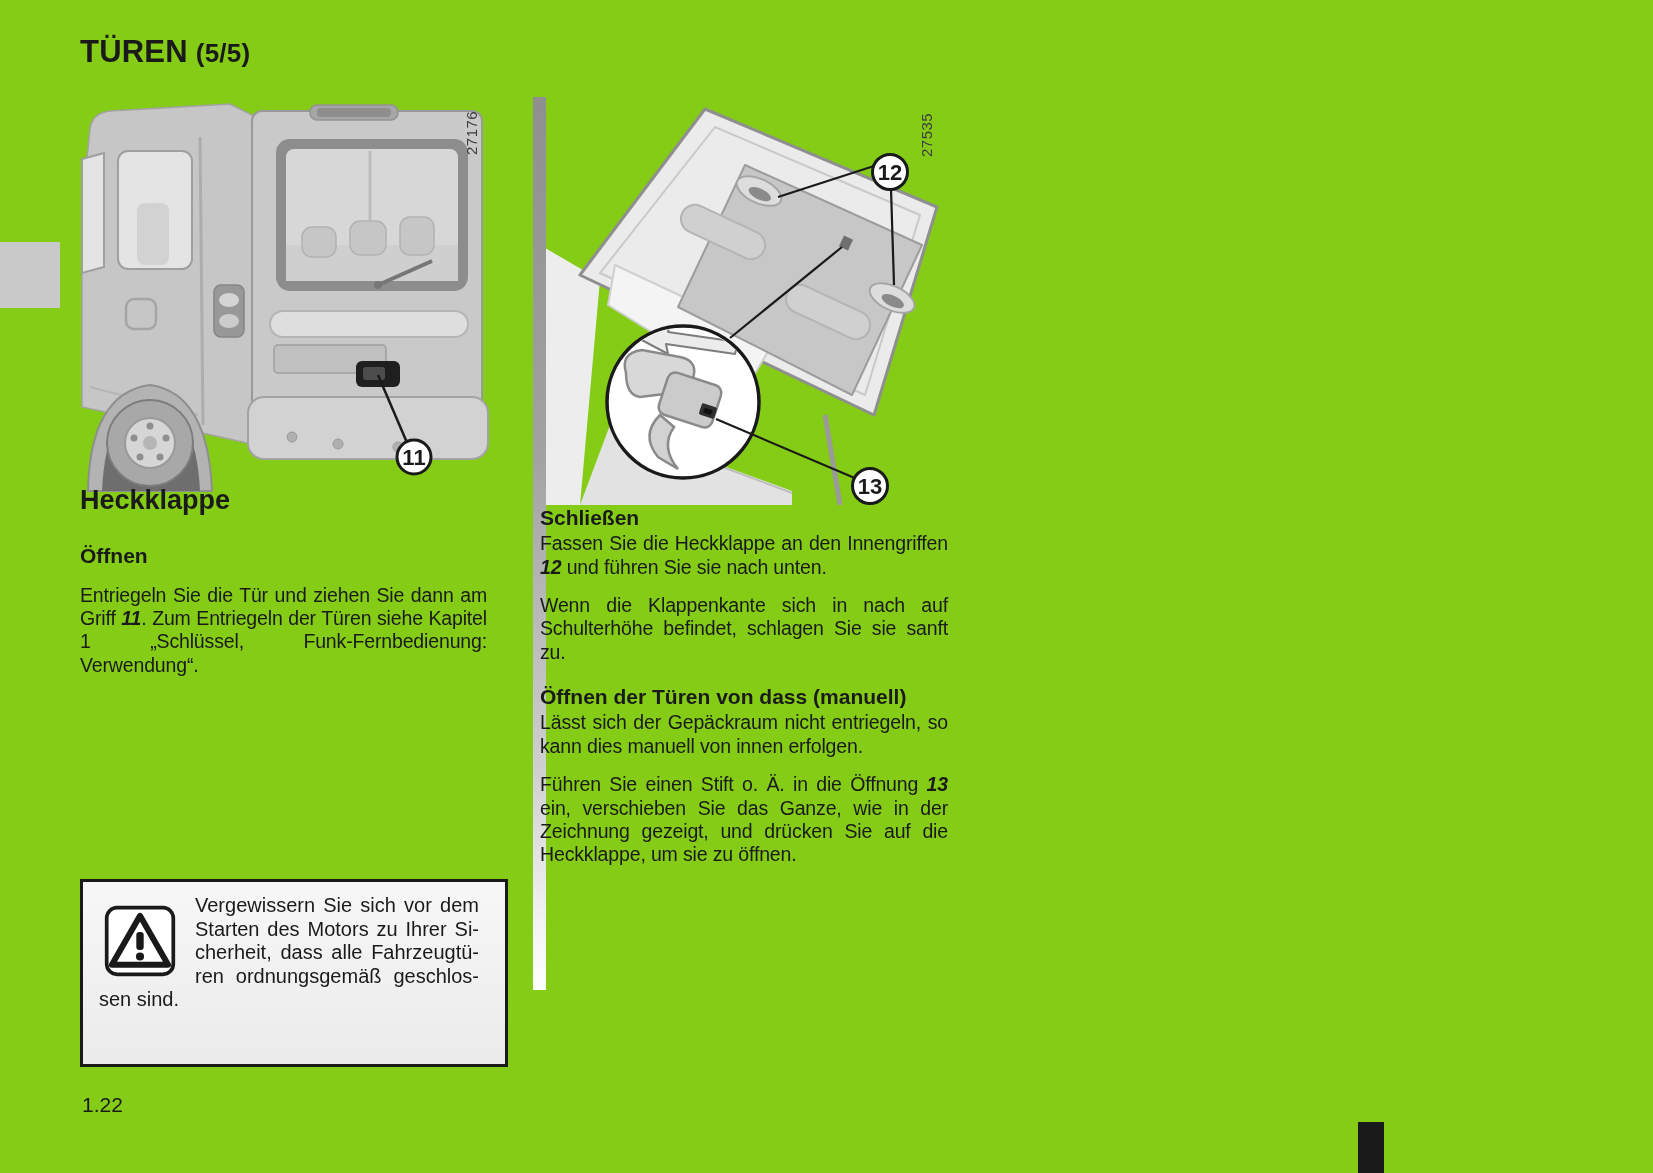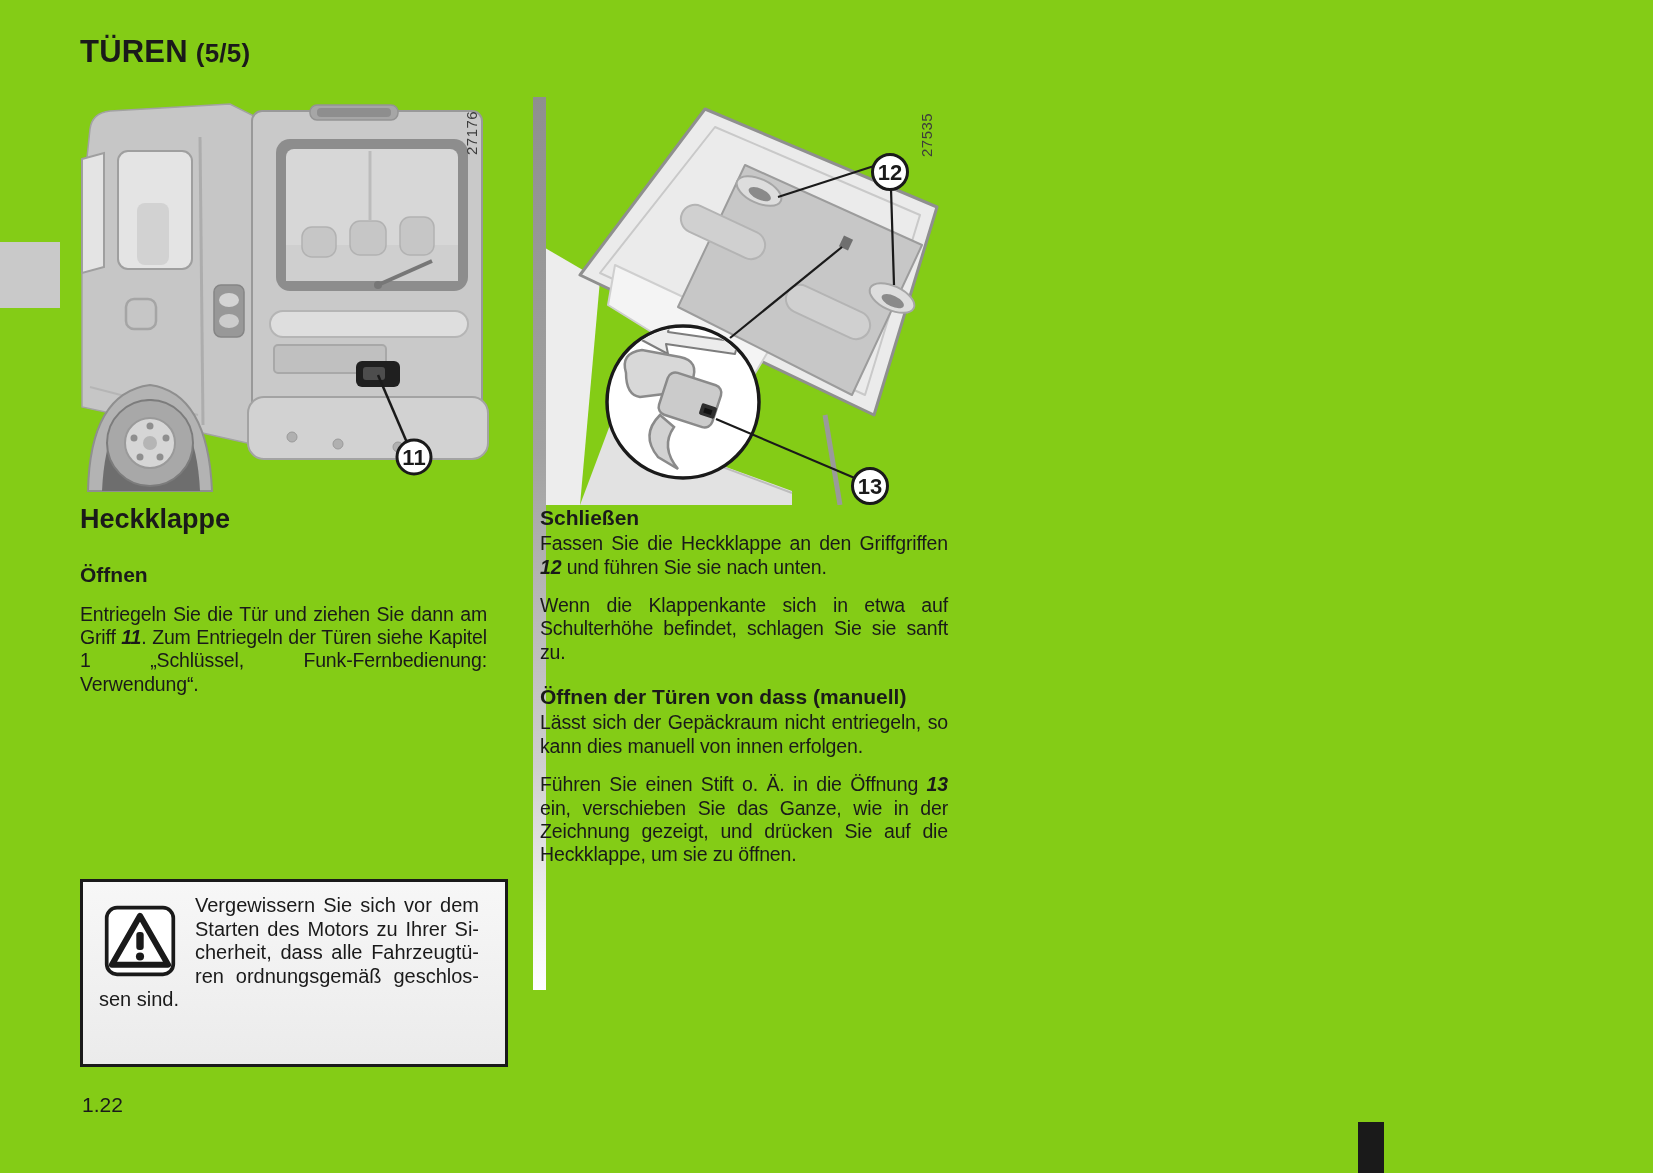--- a/index.html
+++ b/index.html
@@ -16,21 +16,21 @@
   #side-tab{position:absolute;left:0;top:242px;width:60px;height:66px;background:#c9c9c9;}
   
   .fig{position:absolute;}
   #fig-left{left:80px;top:95px;width:415px;height:397px;}
   #fig-right{left:540px;top:95px;width:400px;height:410px;}
   
   #divider{position:absolute;left:533px;top:97px;width:13px;height:893px;
     background:linear-gradient(to bottom,#8f8f8f 0%,#a2a2a2 40%,#cfcfcf 75%,#f2f2f2 92%,#ffffff 100%);}
   
   .textcol{position:absolute;font-size:19.5px;line-height:1.2;letter-spacing:-0.15px;}
-  #col-left{left:80px;top:503px;width:407px;}
+  #col-left{left:80px;top:484px;width:407px;}
   #col-right{left:540px;top:505px;width:408px;}
   .h-big{font-size:27px;font-weight:bold;margin:0 0 0 0;letter-spacing:0;}
   .h-sub{font-size:21px;font-weight:bold;margin:27px 0 0 0;letter-spacing:0;}
   .h-sub.first{margin-top:0;}
   .h-sub.tight{margin:20px 0 0 0;}
   .textcol p{margin:15px 0 0 0;text-align:justify;hyphens:manual;}
   .textcol p.after-head{margin-top:2px;}
   
   #warnbox{position:absolute;left:80px;top:879px;width:428px;height:188px;
     border:3px solid #1a1a1a;background:linear-gradient(to bottom,#f7f7f7,#ebebeb);
@@ -178,22 +178,22 @@
   <div id="divider"></div>
 
   <div class="textcol" id="col-left">
     <div class="h-big">Heckklappe</div>
     <div class="h-sub">Öffnen</div>
     <p><span>Entriegeln Sie die Tür und ziehen Sie dann am Griff </span><span style="font-weight: bold; font-style: italic;">11</span><span>. Zum Entriegeln der Türen siehe Kapitel 1 „Schlüssel, Funk-Fernbedienung: Verwendung“.</span></p>
   </div>
 
   <div class="textcol" id="col-right">
     <div class="h-sub first">Schließen</div>
-    <p class="after-head"><span>Fassen Sie die Heckklappe an den Griff­griffen </span><span style="font-weight: bold; font-style: italic;">12</span><span> und führen Sie sie nach unten.</span></p>
-    <p><span>Wenn die Klappenkante sich in etwa auf Schulterhöhe befindet, schlagen Sie sie sanft zu.</span></p>
+    <p class="after-head"><span>Fassen Sie die Heckklappe an den Innen­griffen </span><span style="font-weight: bold; font-style: italic;">12</span><span> und führen Sie sie nach unten.</span></p>
+    <p><span>Wenn die Klappenkante sich in nach auf Schulterhöhe befindet, schlagen Sie sie sanft zu.</span></p>
     <div class="h-sub tight">Öffnen der Türen von dass (manuell)</div>
     <p class="after-head"><span>Lässt sich der Gepäckraum nicht entriegeln, so kann dies manuell von innen erfolgen.</span></p>
     <p><span>Führen Sie einen Stift o. Ä. in die Öffnung </span><span style="font-weight: bold; font-style: italic;">13</span><span> ein, verschieben Sie das Ganze, wie in der Zeichnung gezeigt, und drücken Sie auf die Heckklappe, um sie zu öffnen.</span></p>
   </div>
 
   <div id="warnbox">
     <svg id="warn-icon" viewBox="0 0 100 100">
       <rect x="5" y="5" width="90" height="90" rx="14" fill="#ffffff" stroke="#1a1a1a" stroke-width="5"></rect>
       <path d="M50,16 L88,82 L12,82 Z" fill="#ffffff" stroke="#1a1a1a" stroke-width="8" stroke-linejoin="round"></path>
       <rect x="45" y="38" width="10" height="24" rx="4" fill="#1a1a1a"></rect>

